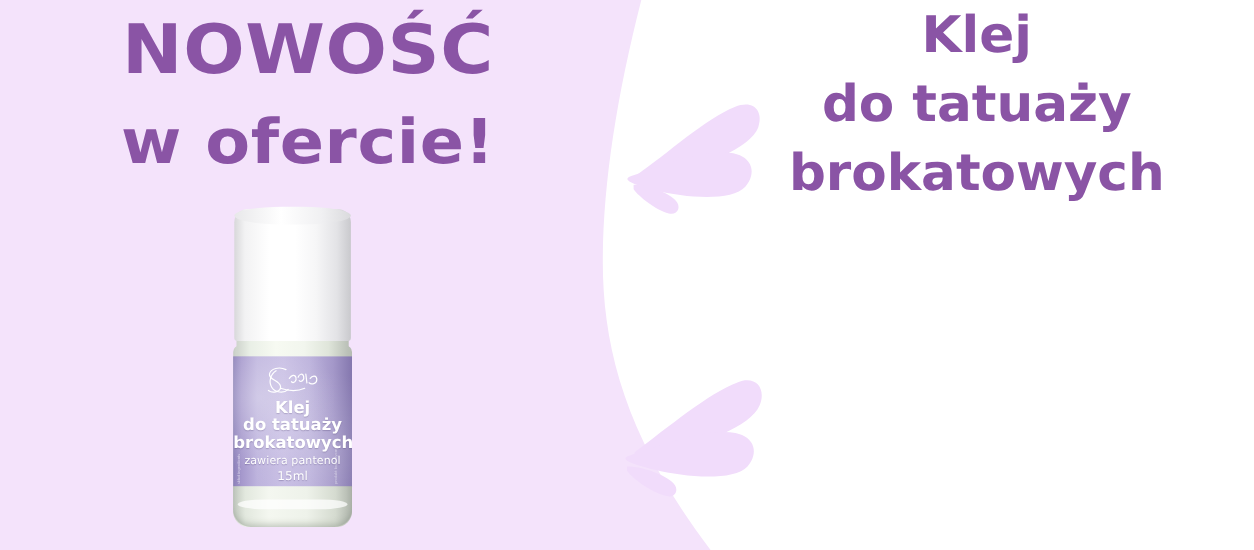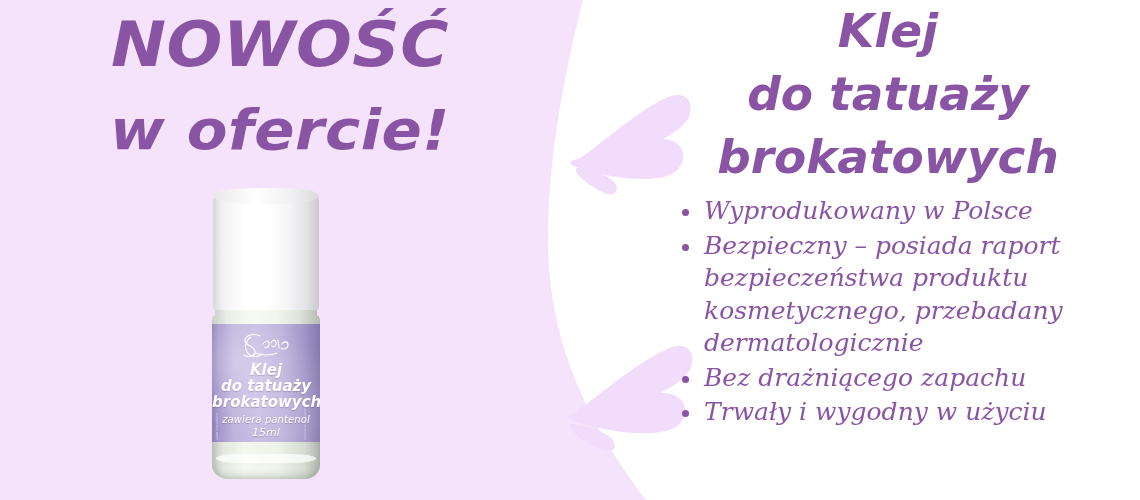--- a/index.html
+++ b/index.html
@@ -9,21 +9,20 @@
     background: #ffffff;
   }
 
   #banner {
     position: relative;
     width: 1140px;
     height: 500px;
     overflow: hidden;
     background: #0f172a;
     font-family: "Liberation Sans", sans-serif;
-    font-style: italic;
     -webkit-font-smoothing: antialiased;
   }
 
   
   .bg-white {
     position: absolute;
     inset: 0;
     background: #ffffff;
   }
 
@@ -374,26 +373,20 @@
     <span class="line l1">NOWOŚĆ</span>
     <span class="line l2">w ofercie!</span>
   </div>
 
   <div class="right-head">
     <span class="line r1">Klej</span>
     <span class="line r2">do tatuaży</span>
     <span class="line r3">brokatowych</span>
   </div>
 
-  <ul class="features">
-    <li>Wyprodukowany w Polsce</li>
-    <li>Bezpieczny – posiada raport bezpieczeństwa produktu kosmetycznego, przebadany dermatologicznie</li>
-    <li>Bez drażniącego zapachu</li>
-    <li>Trwały i wygodny w użyciu</li>
-  </ul>
 
   <div id="bottle">
     <div class="body"></div>
     <div class="body-base"></div>
     <div class="base-ring"></div>
     <div class="neck"></div>
 
     <div class="label">
       <div class="label-side">skład ingredients</div>
       <div class="label-side label-side-right">produkt kosmetyczny</div>

